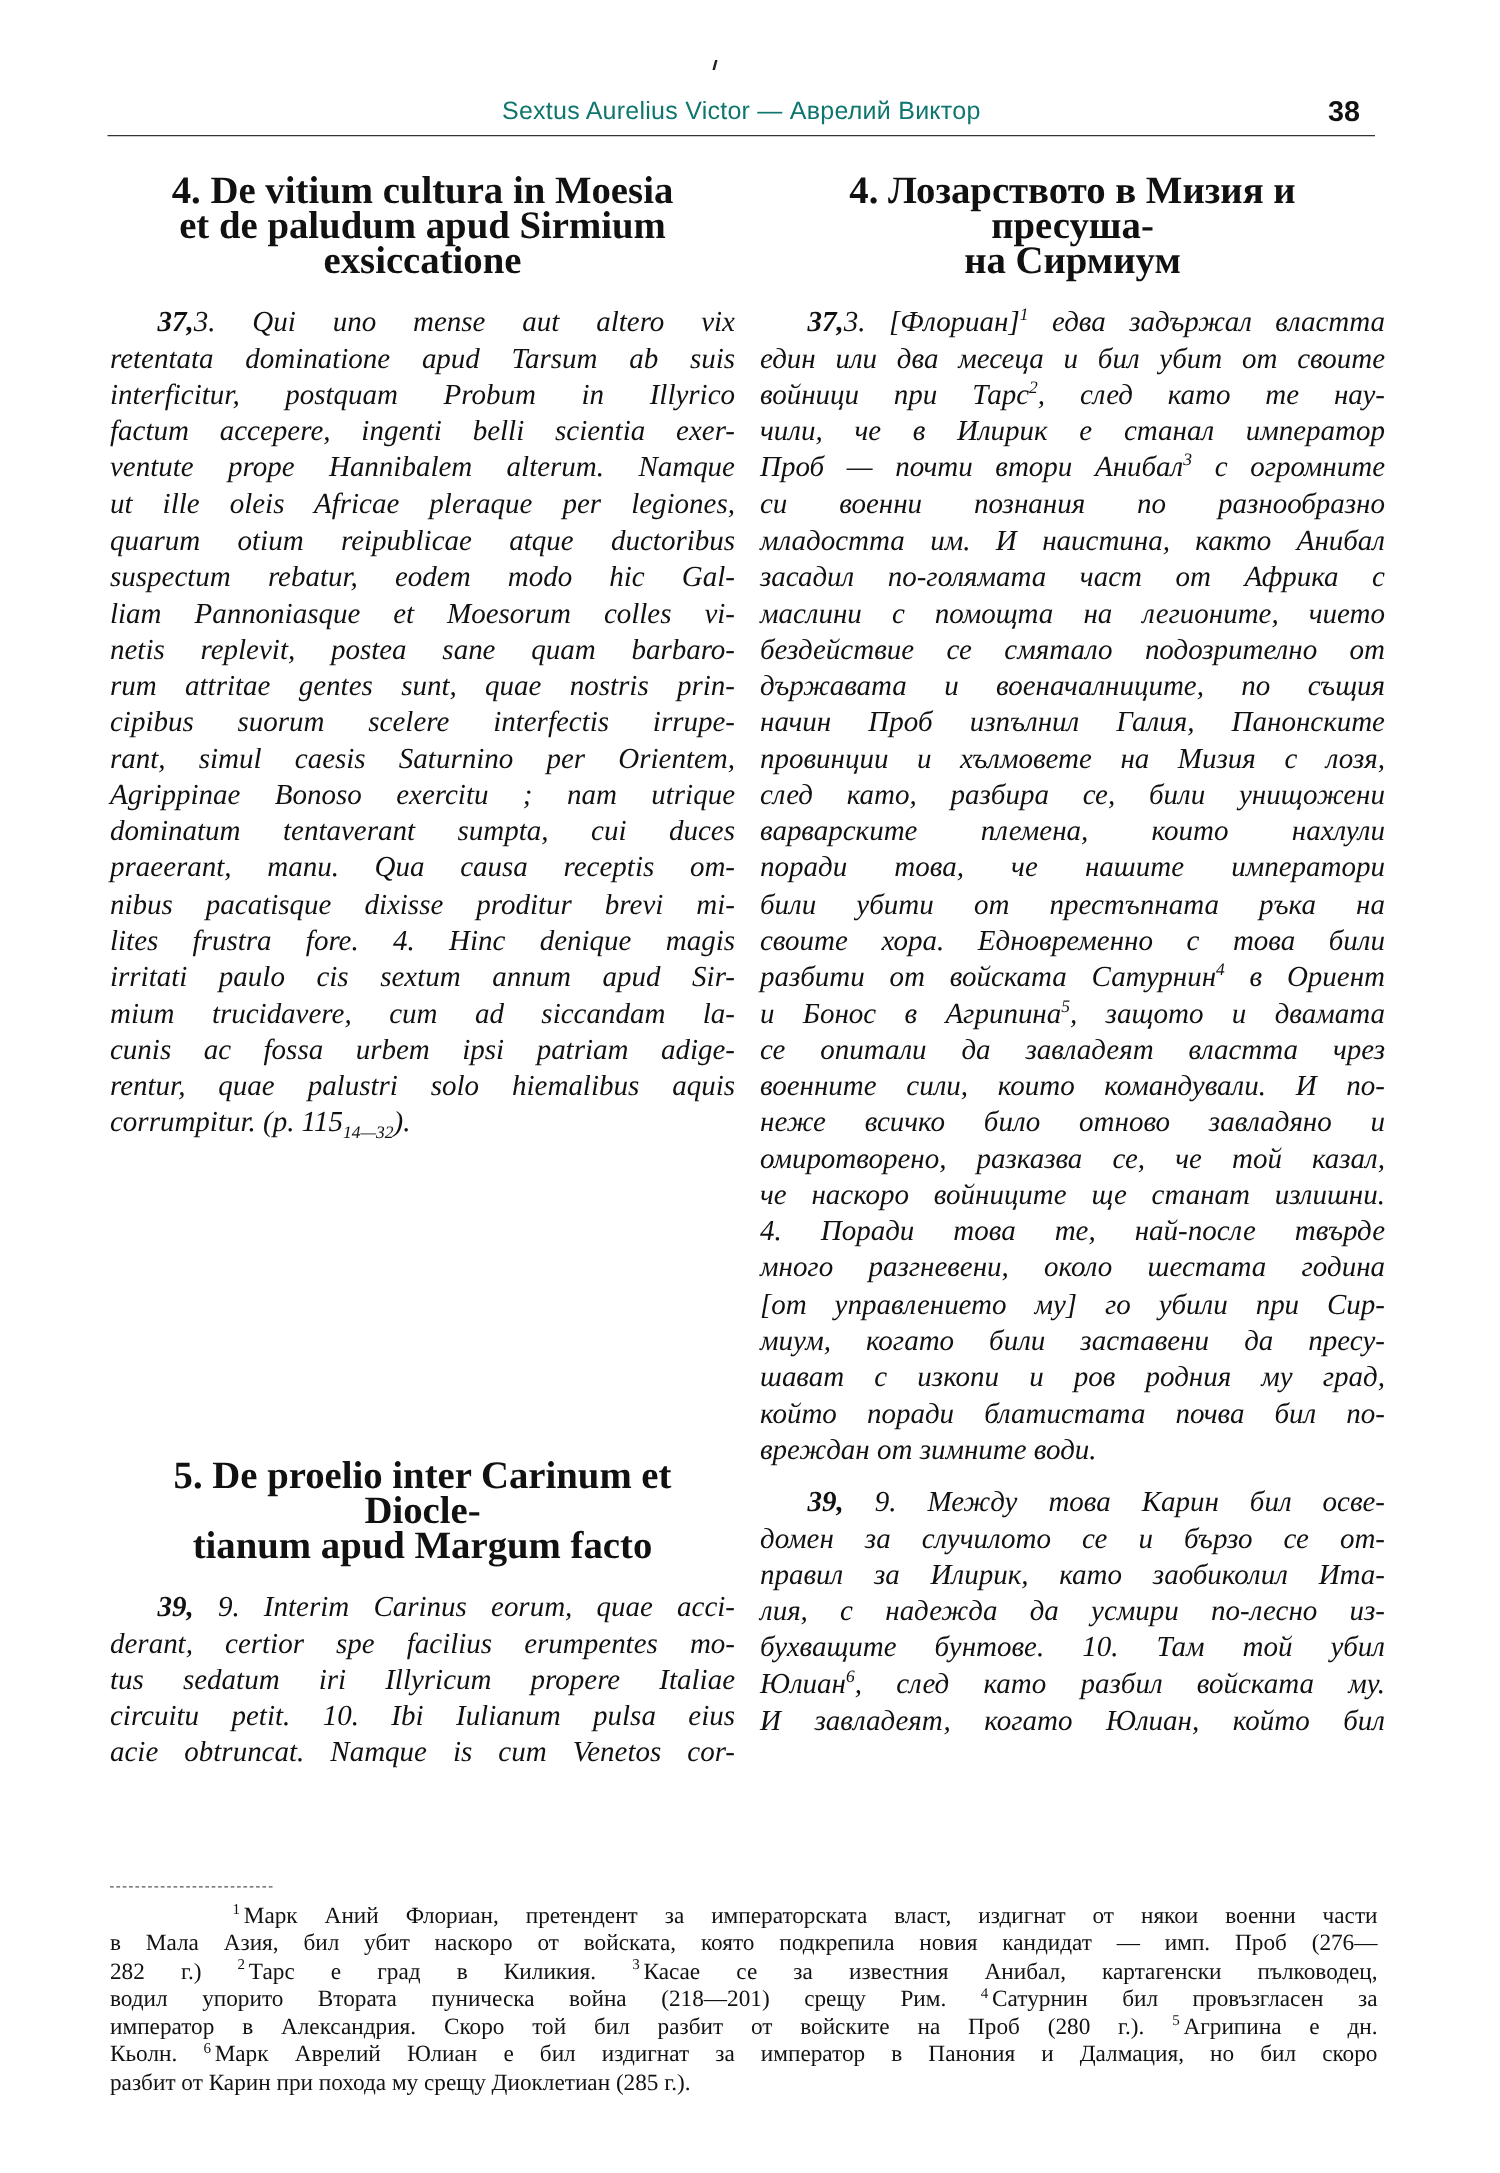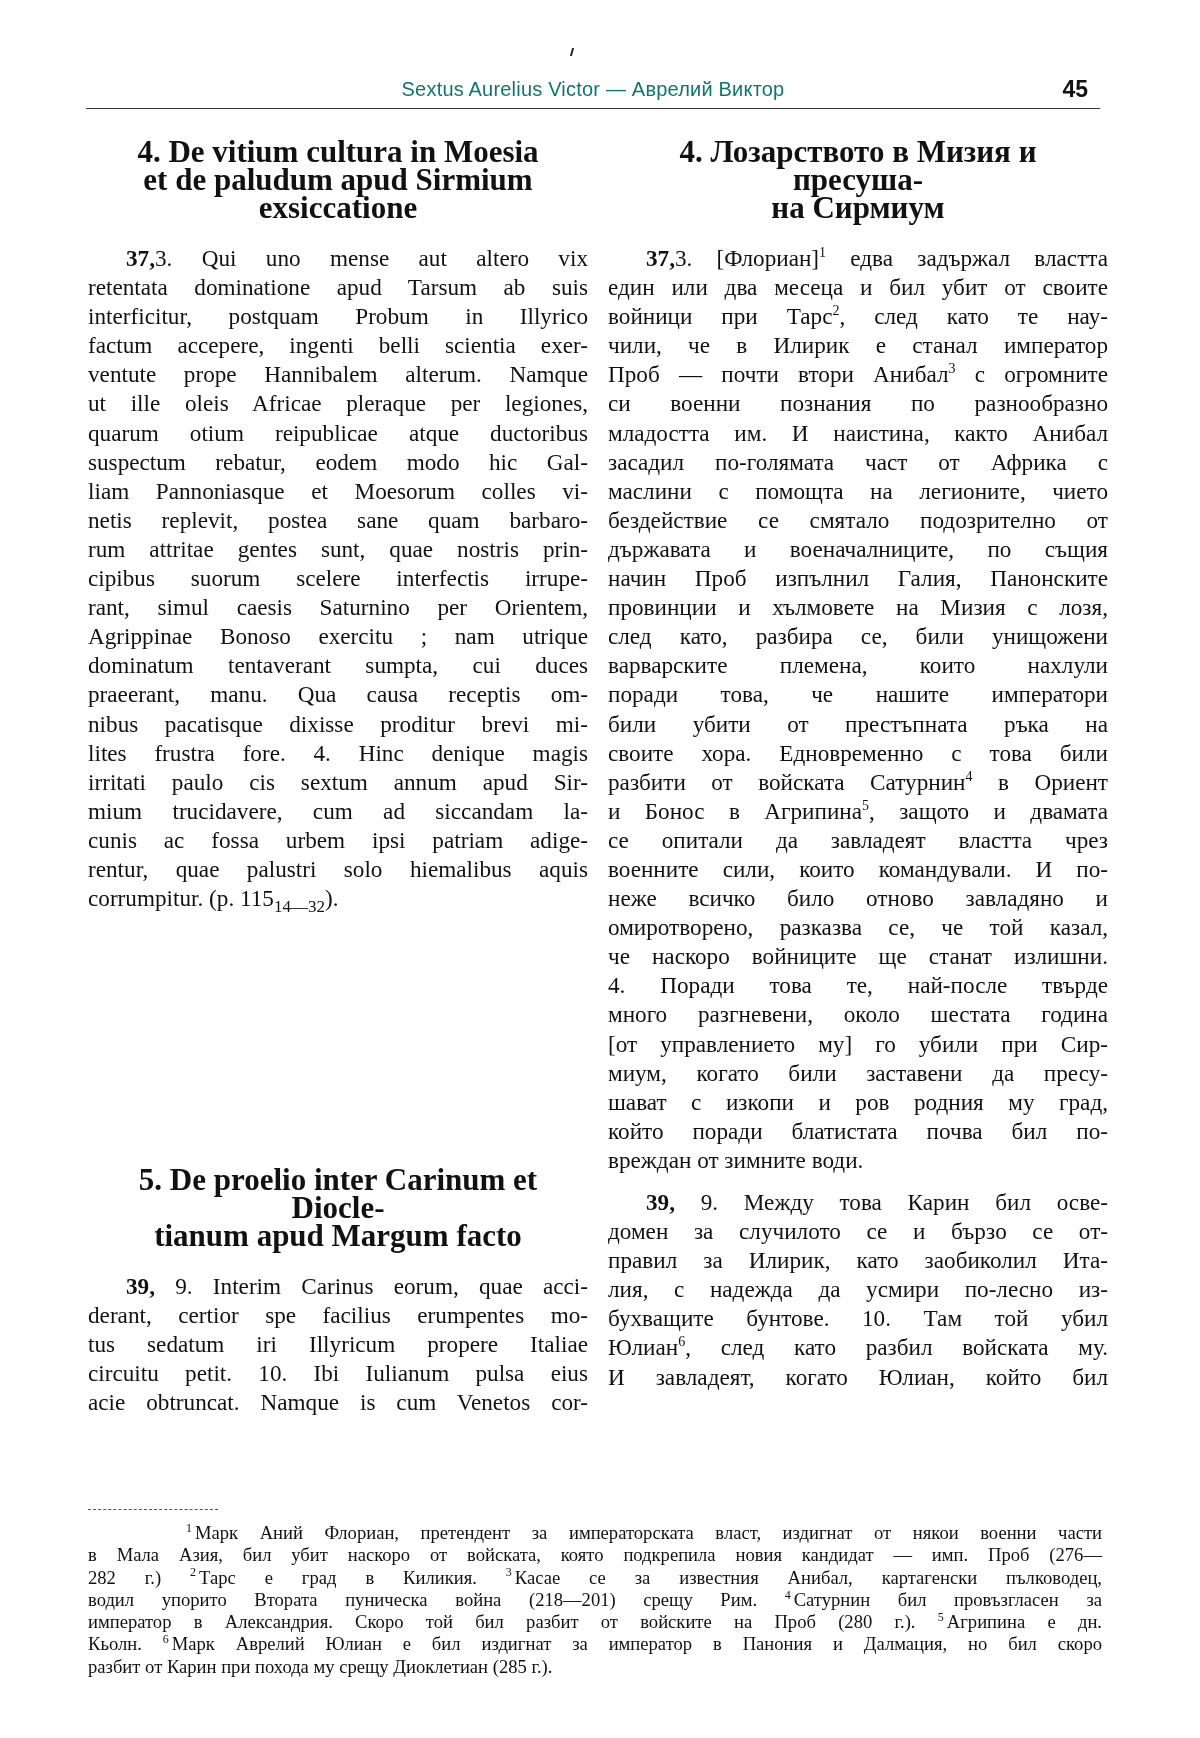--- a/index.html
+++ b/index.html
@@ -23,25 +23,25 @@
   }
   .col {
     position: absolute; width: 500px; font-size: 23.2px; line-height: 29.1px;
   }
   .col-left { left: 88px; }
   .col-right { left: 608px; }
   .heading {
     text-align: center; font-size: 31px; line-height: 28px;
     margin: 0; padding: 0 8px;
   }
-  .para { text-align: justify; margin: 0; hyphens: manual; }
+  .para { text-align: justify; margin: 0; hyphens: manual; font-style: italic; }
   .para .ref-num { font-weight: bold; }
   .indent { display: inline-block; width: 38px; }
   sup { font-size: 14px; line-height: 0; vertical-align: super; }
-  sub { font-size: 17px; line-height: 0; vertical-align: sub; }
+  sub { font-size: 14px; line-height: 0; vertical-align: sub; }
   .line { display: block; text-align: justify; text-align-last: justify; white-space: nowrap; }
   .line.last { text-align-last: left; }
   .fn-rule {
     position: absolute; left: 88px; top: 1509px; width: 130px; height: 0;
     border-top: 1px dashed #555;
   }
   .footnotes {
     position: absolute; left: 88px; top: 1522px; width: 1014px;
     font-size: 18.6px; line-height: 22.3px;
   }
@@ -51,21 +51,21 @@
   .fn-mark { font-size: 12px; vertical-align: super; line-height: 0; margin-right: 3px; }
   .stray-mark { position: absolute; left: 571px; top: 48px; width: 2px; height: 8px; background: #222; transform: skewX(-15deg); }
 </style>
 </head>
 <body>
 
 <div class="stray-mark"></div>
 
 <header class="running-head">
   <div class="running-title">Sextus Aurelius Victor — Аврелий Виктор</div>
-  <div class="page-number">45</div>
+  <div class="page-number">38</div>
 </header>
 
 <section class="col col-left" style="top:138px;">
   <h2 class="heading">
     <span class="line-c" style="display:block">4. De vitium cultura in Moesia</span>
     <span class="line-c" style="display:block">et de paludum apud Sirmium</span>
     <span class="line-c" style="display:block">exsiccatione</span>
   </h2>
   <div class="para" style="margin-top:22px;">
     <span class="line"><span class="indent"></span><span class="ref-num">37,</span><span>3. Qui uno mense aut altero vix</span></span>

